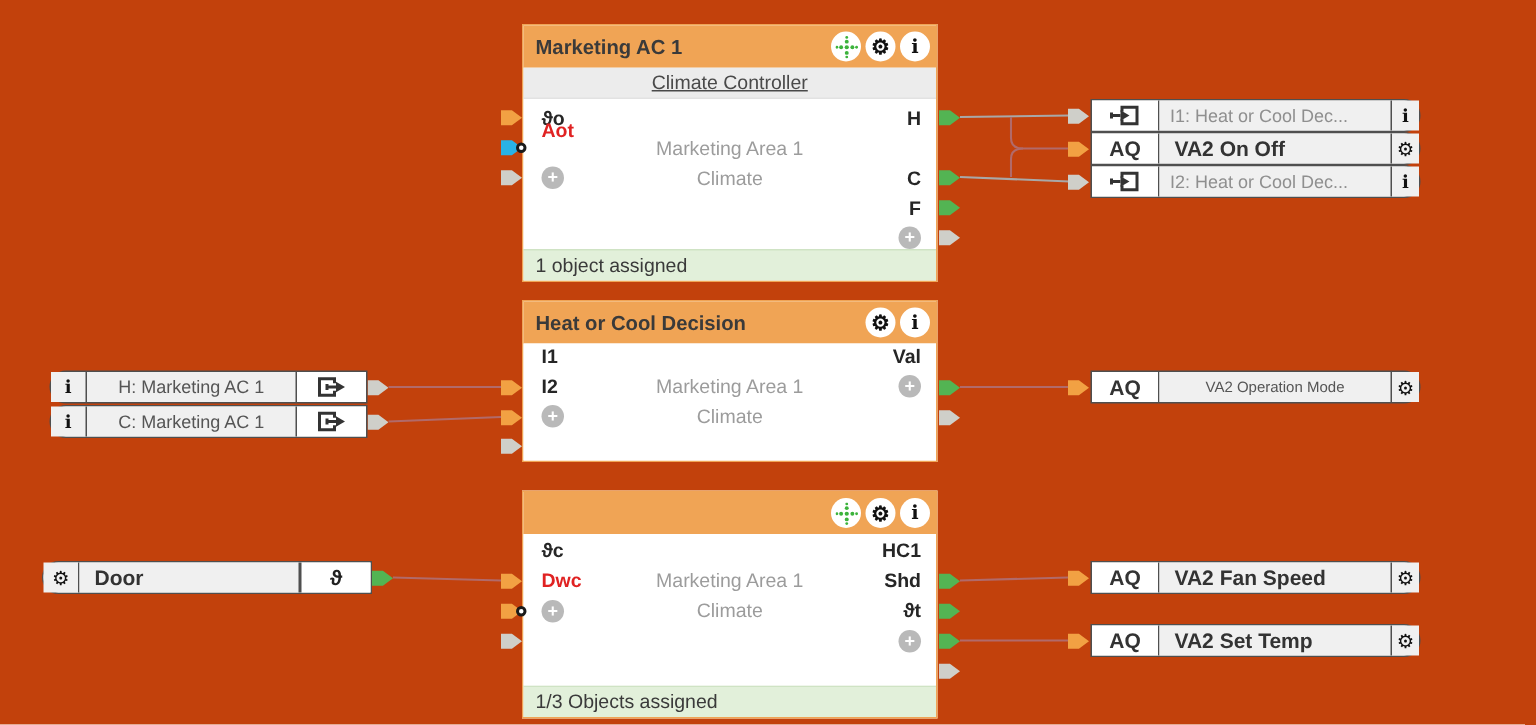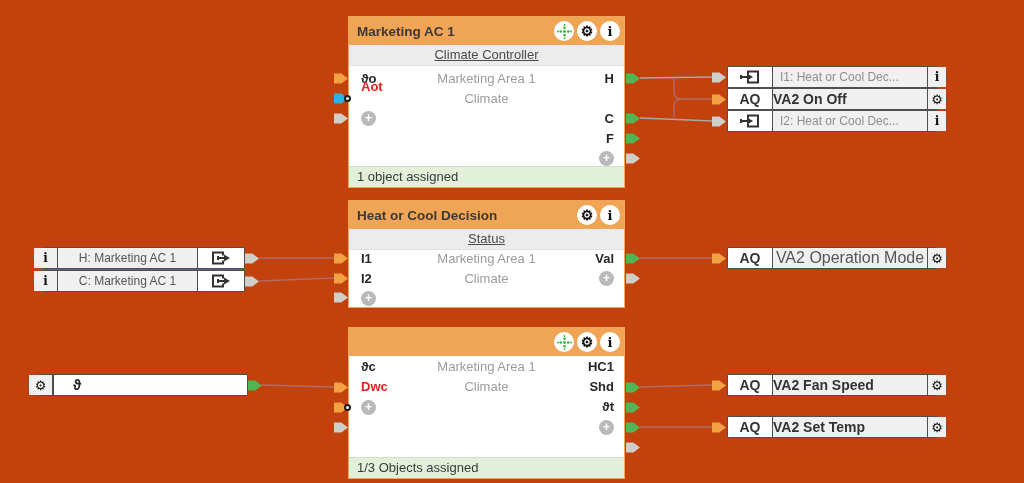--- a/index.html
+++ b/index.html
@@ -16,21 +16,21 @@
   .hicon{width:20px;height:20px;border-radius:50%;background:#fff;display:flex;
     align-items:center;justify-content:center;font-size:12px;color:#111;cursor:pointer;}
   .hicon .gear{font-size:14px;line-height:1;}
   .hicon .inf{font-family:"DejaVu Serif",serif;font-weight:bold;font-size:13px;}
   .fb-subtitle{height:20px;flex:0 0 20px;background:#ececec;border-bottom:1px solid #e2e2e2;
     text-align:center;font-size:13px;color:#4a4a4a;line-height:20px;text-decoration:underline;}
   .fb-body{flex:1;position:relative;background:#fff;}
   .fb-footer{height:20px;flex:0 0 20px;background:#e2f0da;border-top:1px solid #cfe3c4;
     font-size:13px;color:#3a3a3a;line-height:20px;padding-left:8px;}
   .cline{position:absolute;left:0;width:100%;text-align:center;color:#9c9c9c;
-    font-size:13px;height:18px;line-height:18px;}
+    font-size:13px;height:18px;line-height:18px;margin-top:20px;}
   .port{position:absolute;height:18px;line-height:18px;font-size:13px;font-weight:bold;color:#262626;}
   .port.pl{left:12px;} .port.pr{right:10px;}
   .port.red{color:#e02222;}
   .plusbtn{position:absolute;width:15px;height:15px;border-radius:50%;background:#b9b9b9;
     color:#fff;font-weight:bold;font-size:12px;line-height:15px;text-align:center;cursor:pointer;}
   .plusbtn.pl{left:12px;} .plusbtn.pr{right:10px;}
 
   
   .pin{position:absolute;z-index:3;width:14px;height:11px;
     clip-path:polygon(0 4%,52% 4%,100% 50%,52% 96%,0 96%);}
@@ -47,23 +47,23 @@
   .cellicon{display:flex;align-items:center;justify-content:center;background:#fff;}
   .celllabel{flex:1;background:#f0f0f0;display:flex;align-items:center;overflow:hidden;white-space:nowrap;}
   .cap{display:flex;align-items:center;justify-content:center;background:#f0f0f0;}
   .sref.rcap .cellicon{width:44px;border-right:1.5px solid #4f4f4f;}
   .sref.rcap .celllabel{border-right:1.5px solid #4f4f4f;}
   .sref.rcap .cap{width:18px;}
   .sref.lcap .cap{width:23px;border-right:1.5px solid #4f4f4f;background:#f0f0f0;}
   .sref.lcap .celllabel{border-right:1.5px solid #4f4f4f;}
   .sref.lcap .cellicon{width:46px;}
   .aqtxt{font-weight:bold;font-size:14px;color:#333;}
-  .lbl-bold{font-weight:bold;font-size:14px;color:#333;}
+  .lbl-bold{font-weight:bold;font-size:14px;color:#333;padding-left:10px;}
   .lbl-gray{font-size:12px;color:#8f8f8f;padding-left:7px;}
-  .lbl-mid{font-size:16px;color:#555;justify-content:center;}
+  .lbl-mid{font-size:10px;color:#555;justify-content:center;}
   .lbl-center{font-size:12px;color:#555;justify-content:center;}
   .capi{font-family:"DejaVu Serif",serif;font-weight:bold;font-size:12px;color:#111;cursor:pointer;}
   .capgear{font-size:13px;color:#111;cursor:pointer;line-height:1;}
   .thetacell{font-weight:bold;font-size:14px;color:#222;}
 </style>
 </head>
 <body>
 
 <div class="canvas">
 
@@ -127,21 +127,20 @@
       <span>Heat or Cool Decision</span>
       <span class="hicons">
         <span class="hicon">
             <span class="gear">⚙</span>
           </span>
         <span class="hicon">
             <span class="inf">i</span>
           </span>
       </span>
     </div>
-    <div class="fb-subtitle">Status</div>
     <div class="fb-body">
       <div class="cline" style="top:0px">Marketing Area 1</div>
       <div class="cline" style="top:20px">Climate</div>
       <div class="port pl" style="top:0px">I1</div>
       <div class="port pl" style="top:20px">I2</div>
       <div class="plusbtn pl" style="top:41px">+</div>
       <div class="port pr" style="top:0px">Val</div>
       <div class="plusbtn pr" style="top:21px">+</div>
     </div>
   </div>
@@ -211,20 +210,21 @@
           <path d="M8,6 V10" stroke="#333" stroke-width="2"></path>
           <path d="M8,8 H14" stroke="#333" stroke-width="2"></path>
           <polygon points="20,8 14,4.5 14,11.5" fill="#333"></polygon>
         </svg>
     </span>
   </div>
   <div class="sref lcap" style="left:28px;top:374px;width:220px">
     <span class="cap">
         <span class="capgear">⚙</span>
       </span>
+    <span class="celllabel lbl-bold">Door</span>
     <span class="cellicon thetacell" style="border-left:1.5px solid #4f4f4f">ϑ</span>
   </div>
 
   <div class="sref rcap" style="left:727px;top:66px;width:220px">
     <span class="cellicon">
       <svg width="22" height="16" viewBox="0 0 22 16">
           <path d="M9,5.5 V2.5 H19 V13.5 H9 V10.5" fill="none" stroke="#333" stroke-width="2"></path>
           <path d="M2,6 V10" stroke="#333" stroke-width="2"></path>
           <path d="M2,8 H8" stroke="#333" stroke-width="2"></path>
           <polygon points="14,8 8,4.5 8,11.5" fill="#333"></polygon>

